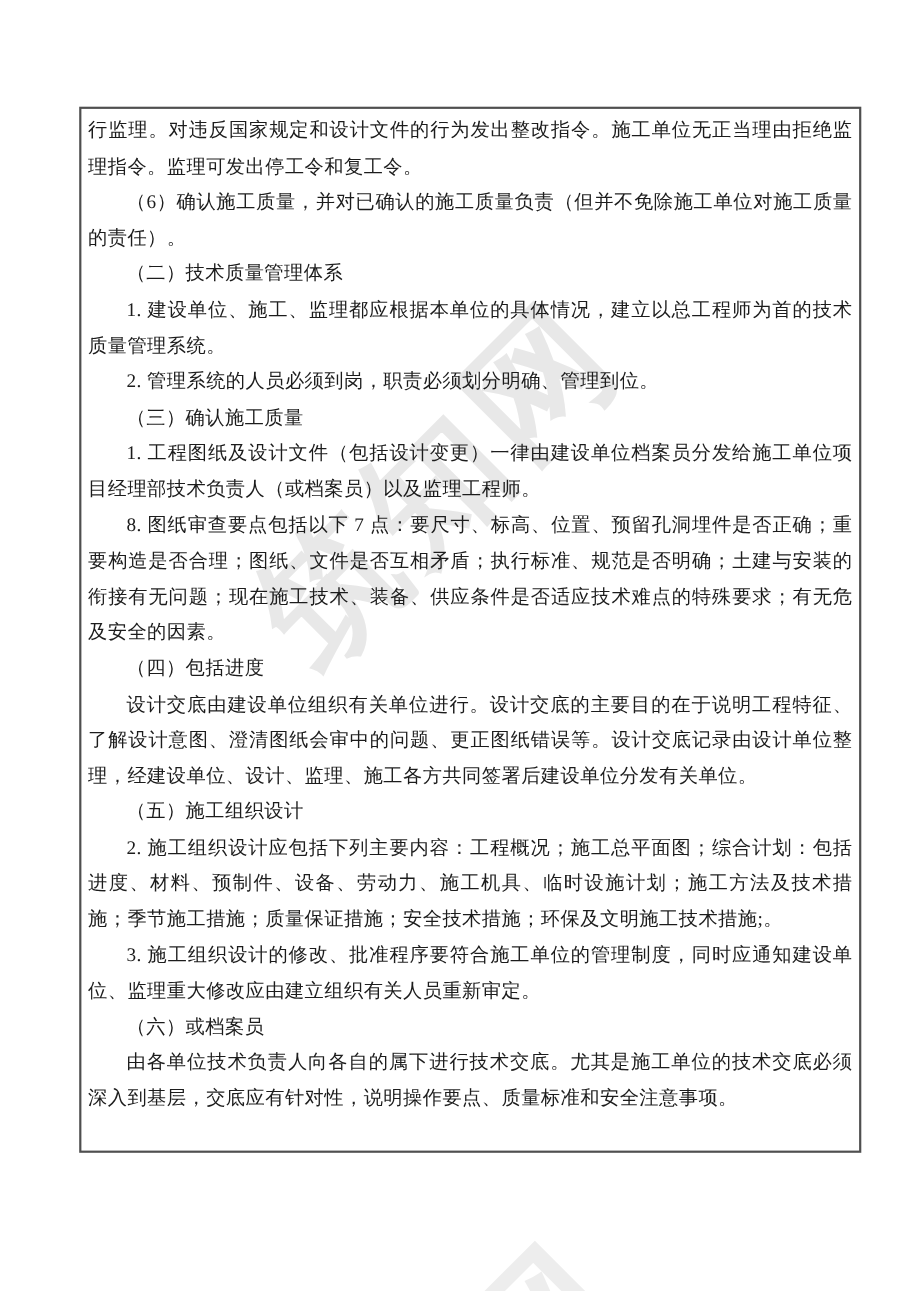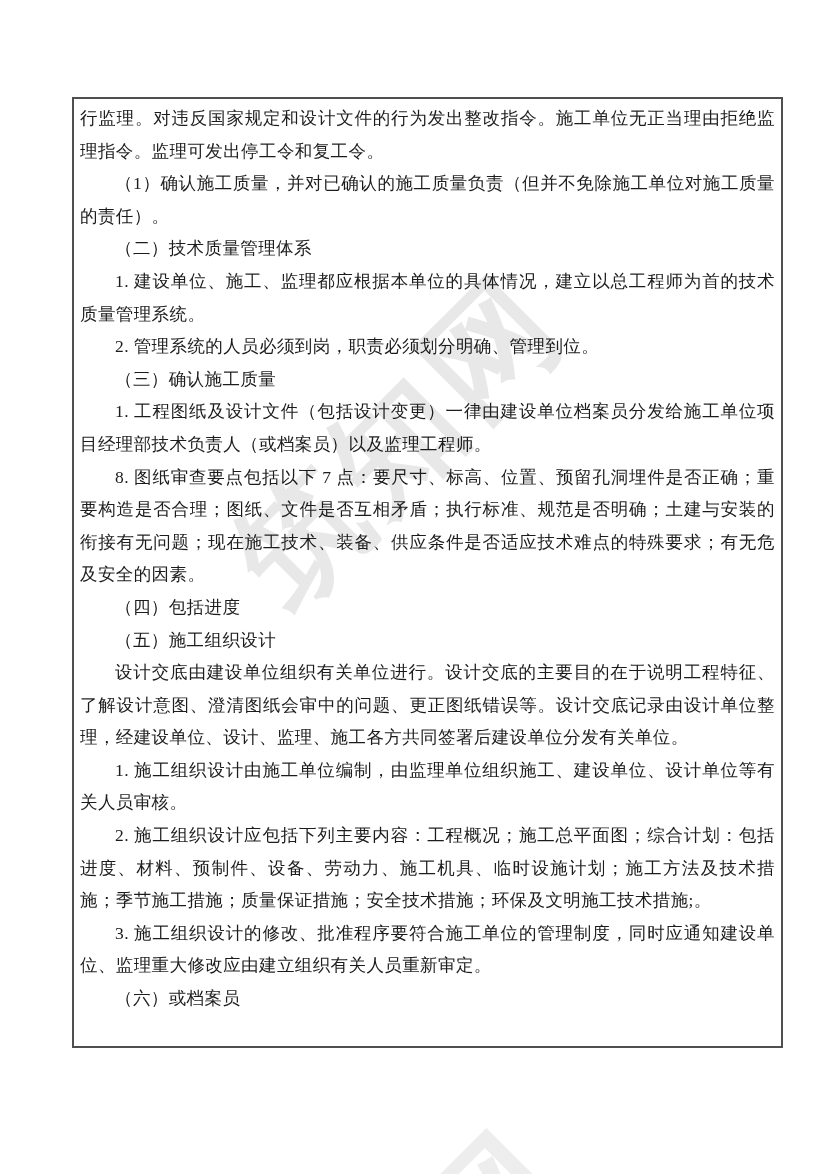--- a/index.html
+++ b/index.html
@@ -98,29 +98,29 @@
   <div class="watermark-main">
     <span>筑知网</span>
   </div>
 
   <div class="watermark-partial">
     <span>网</span>
   </div>
 
   <div class="doc-box">
     <p class="cont">行监理。对违反国家规定和设计文件的行为发出整改指令。施工单位无正当理由拒绝监理指令。监理可发出停工令和复工令。</p>
-    <p>（1）确认施工质量，并对已确认的施工质量负责（但并不免除施工单位对施工质量的责任）。</p>
+    <p>（6）确认施工质量，并对已确认的施工质量负责（但并不免除施工单位对施工质量的责任）。</p>
     <p>（二）技术质量管理体系</p>
     <p>1. 建设单位、施工、监理都应根据本单位的具体情况，建立以总工程师为首的技术质量管理系统。</p>
     <p>2. 管理系统的人员必须到岗，职责必须划分明确、管理到位。</p>
     <p>（三）确认施工质量</p>
     <p>1. 工程图纸及设计文件（包括设计变更）一律由建设单位档案员分发给施工单位项目经理部技术负责人（或档案员）以及监理工程师。</p>
     <p>8. 图纸审查要点包括以下 7 点：要尺寸、标高、位置、预留孔洞埋件是否正确；重要构造是否合理；图纸、文件是否互相矛盾；执行标准、规范是否明确；土建与安装的衔接有无问题；现在施工技术、装备、供应条件是否适应技术难点的特殊要求；有无危及安全的因素。</p>
     <p>（四）包括进度</p>
+    <p>设计交底由建设单位组织有关单位进行。设计交底的主要目的在于说明工程特征、了解设计意图、澄清图纸会审中的问题、更正图纸错误等。设计交底记录由设计单位整理，经建设单位、设计、监理、施工各方共同签署后建设单位分发有关单位。</p>
     <p>（五）施工组织设计</p>
-    <p>设计交底由建设单位组织有关单位进行。设计交底的主要目的在于说明工程特征、了解设计意图、澄清图纸会审中的问题、更正图纸错误等。设计交底记录由设计单位整理，经建设单位、设计、监理、施工各方共同签署后建设单位分发有关单位。</p>
-    <p>1. 施工组织设计由施工单位编制，由监理单位组织施工、建设单位、设计单位等有关人员审核。</p>
     <p>2. 施工组织设计应包括下列主要内容：工程概况；施工总平面图；综合计划：包括进度、材料、预制件、设备、劳动力、施工机具、临时设施计划；施工方法及技术措施；季节施工措施；质量保证措施；安全技术措施；环保及文明施工技术措施;。</p>
     <p>3. 施工组织设计的修改、批准程序要符合施工单位的管理制度，同时应通知建设单位、监理重大修改应由建立组织有关人员重新审定。</p>
     <p>（六）或档案员</p>
+    <p>由各单位技术负责人向各自的属下进行技术交底。尤其是施工单位的技术交底必须深入到基层，交底应有针对性，说明操作要点、质量标准和安全注意事项。</p>
   </div>
 
 </div>
 
 </body></html>

